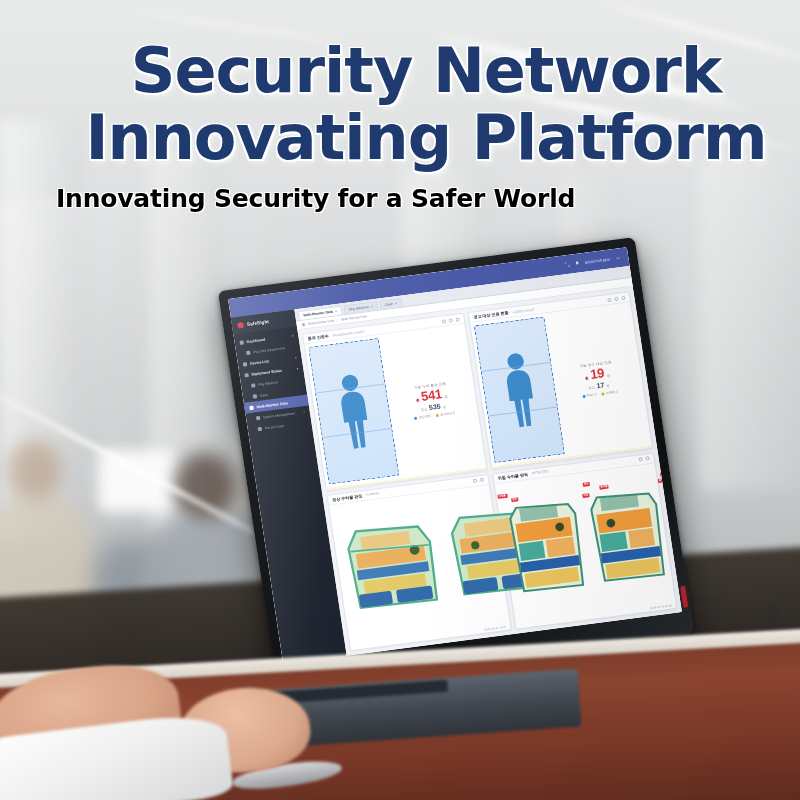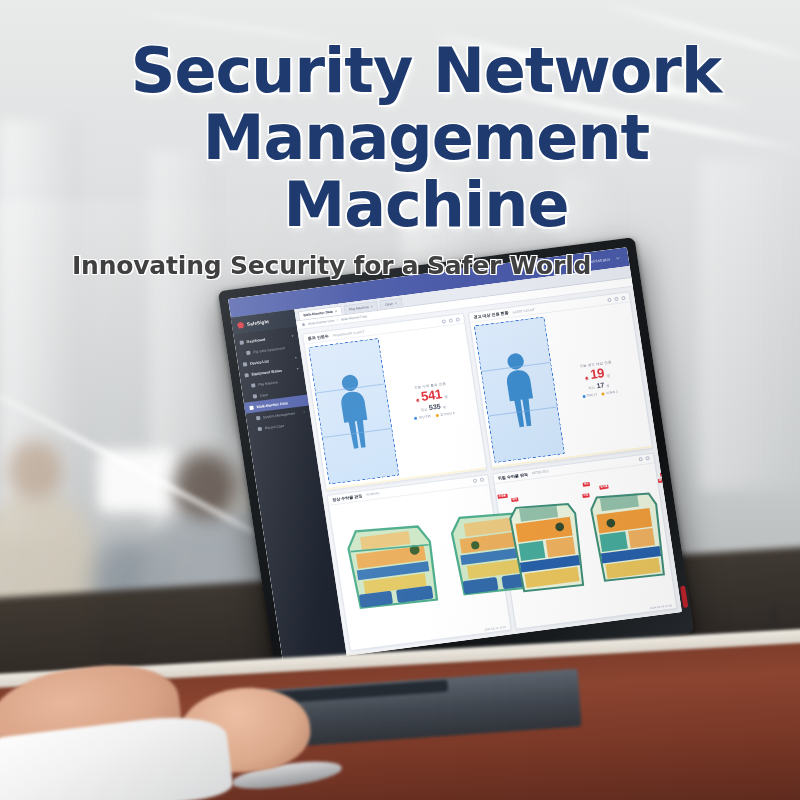--- a/index.html
+++ b/index.html
@@ -678,21 +678,21 @@
 <div class="hand hand-l"></div>
 <div class="sleeve"></div>
 
 <div style="position:absolute;left:0;top:0;width:800px;padding:38px 0 0 52px;">
   <div style="
       font-family:'DejaVu Sans',sans-serif;
       font-size:62px;line-height:1.08;font-weight:700;letter-spacing:-1px;
       color:#1e3a6e;
       text-shadow: 2px 2px 0 #fff, -1.5px -1.5px 0 #fff, 2px -1.5px 0 #fff, -1.5px 2px 0 #fff, 3px 4px 6px rgba(255,255,255,.55); text-align: center;">
     <div>Security Network</div>
-    <div>Management Machine</div>
+    <div>Innovating Platform</div>
   </div>
   <div style="
-      margin-top:12px;margin-left:20px;
+      margin-top:12px;margin-left:4px;
       font-family:'DejaVu Sans',sans-serif;
       font-size:25px;font-weight:700;letter-spacing:-.2px;
-      color:#404040;
+      color:#000000;
       text-shadow: 1.4px 1.4px 0 #fff, -1px -1px 0 #fff, 1.4px -1px 0 #fff, -1px 1.4px 0 #fff;">Innovating Security for a Safer World</div>
 </div>
 
 </body></html>

